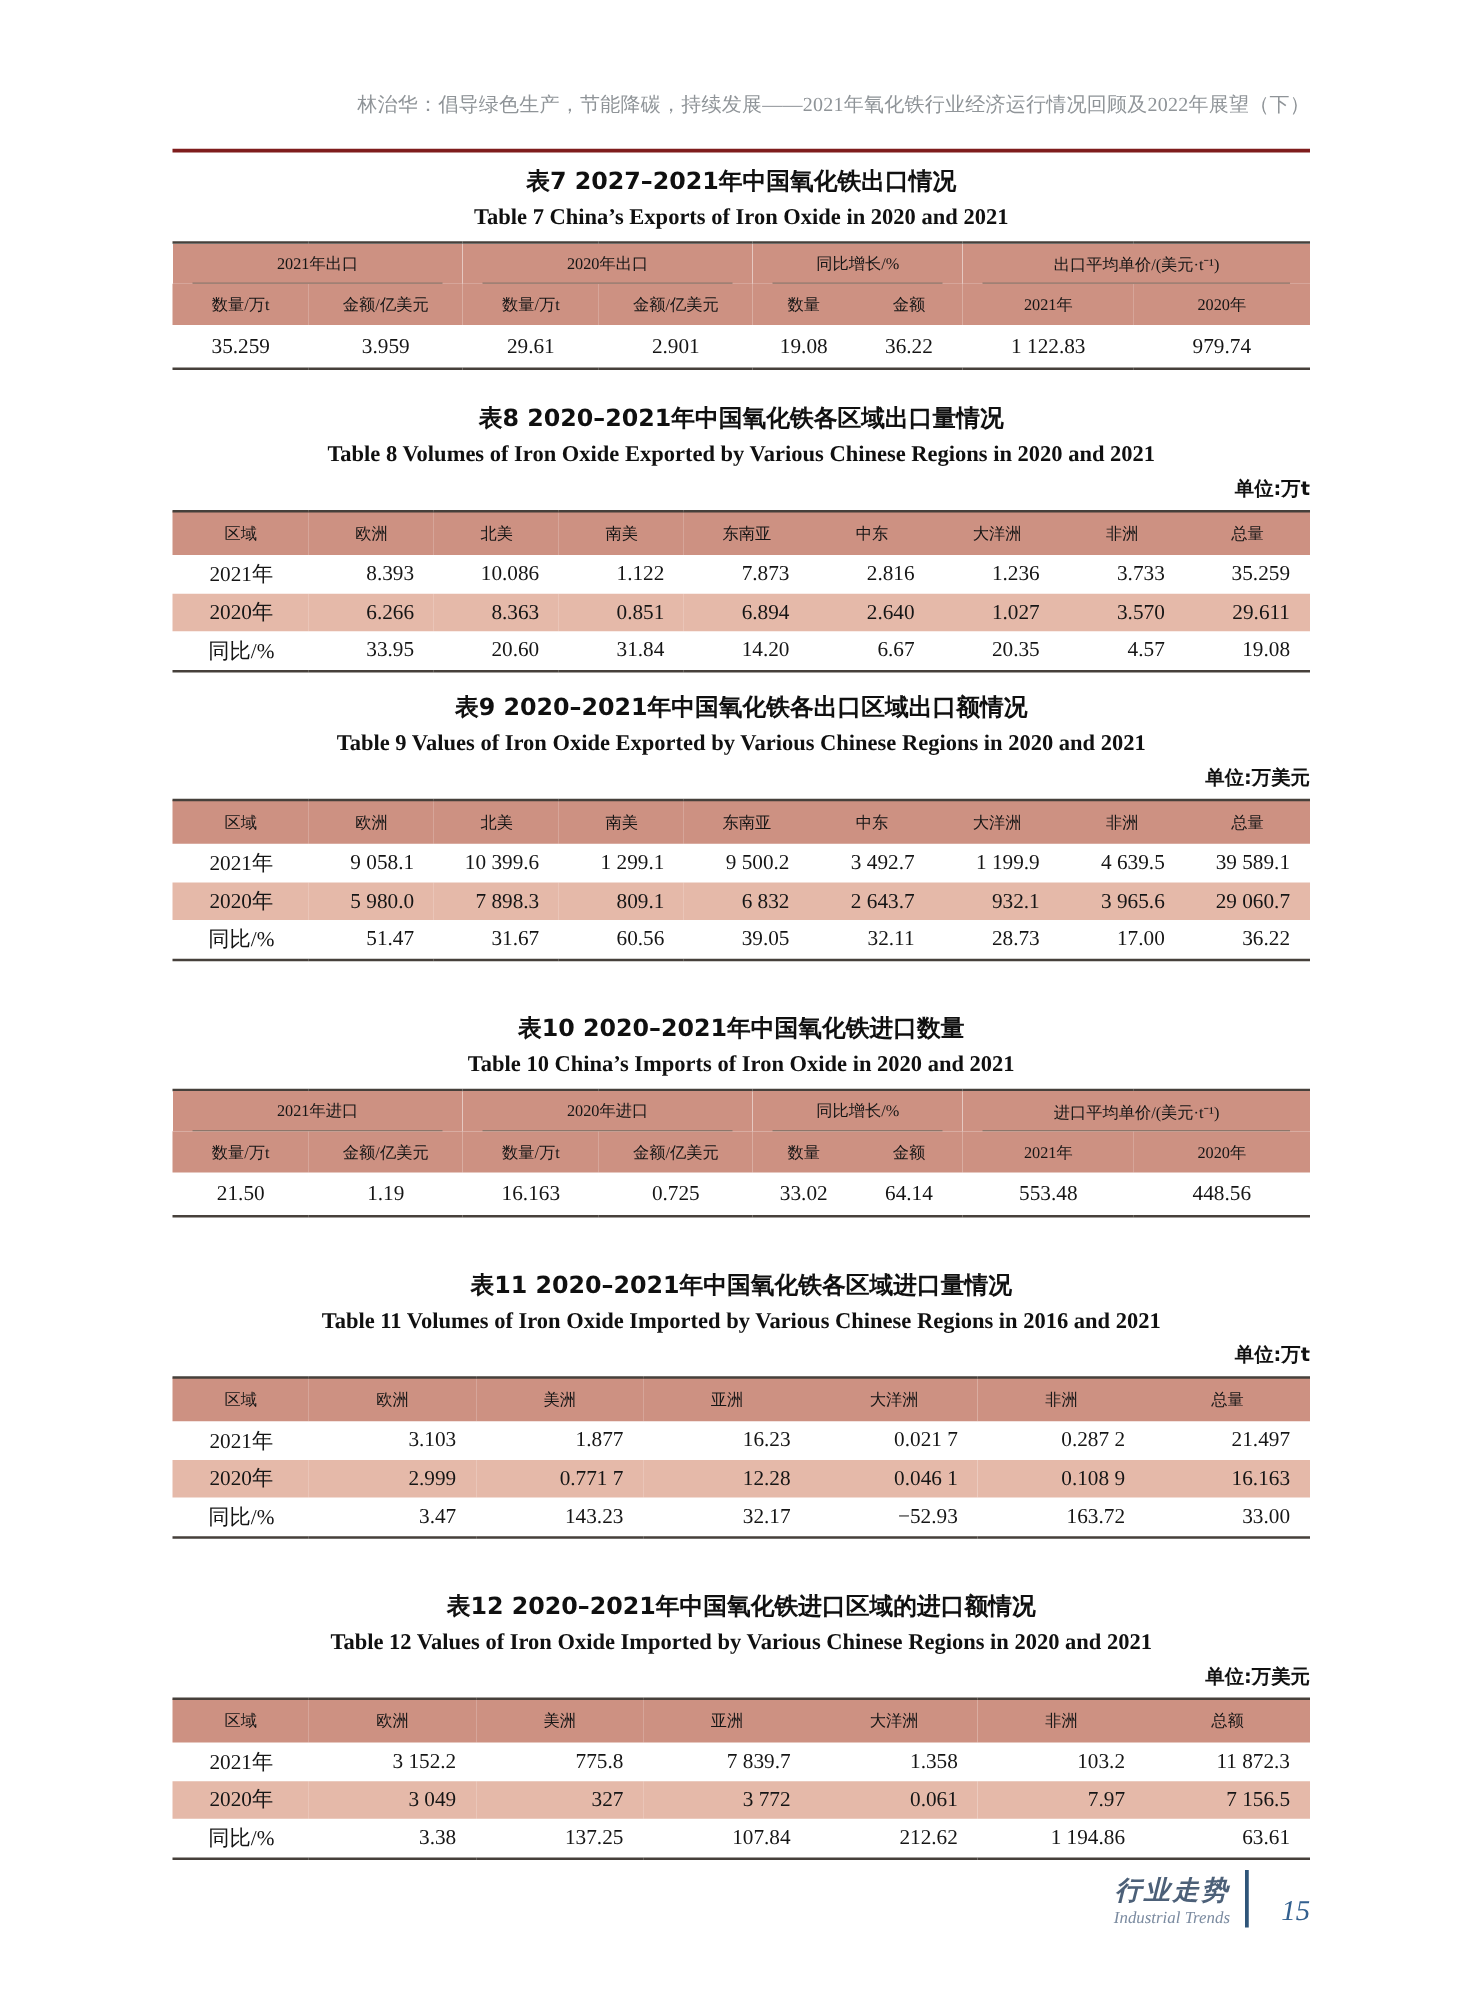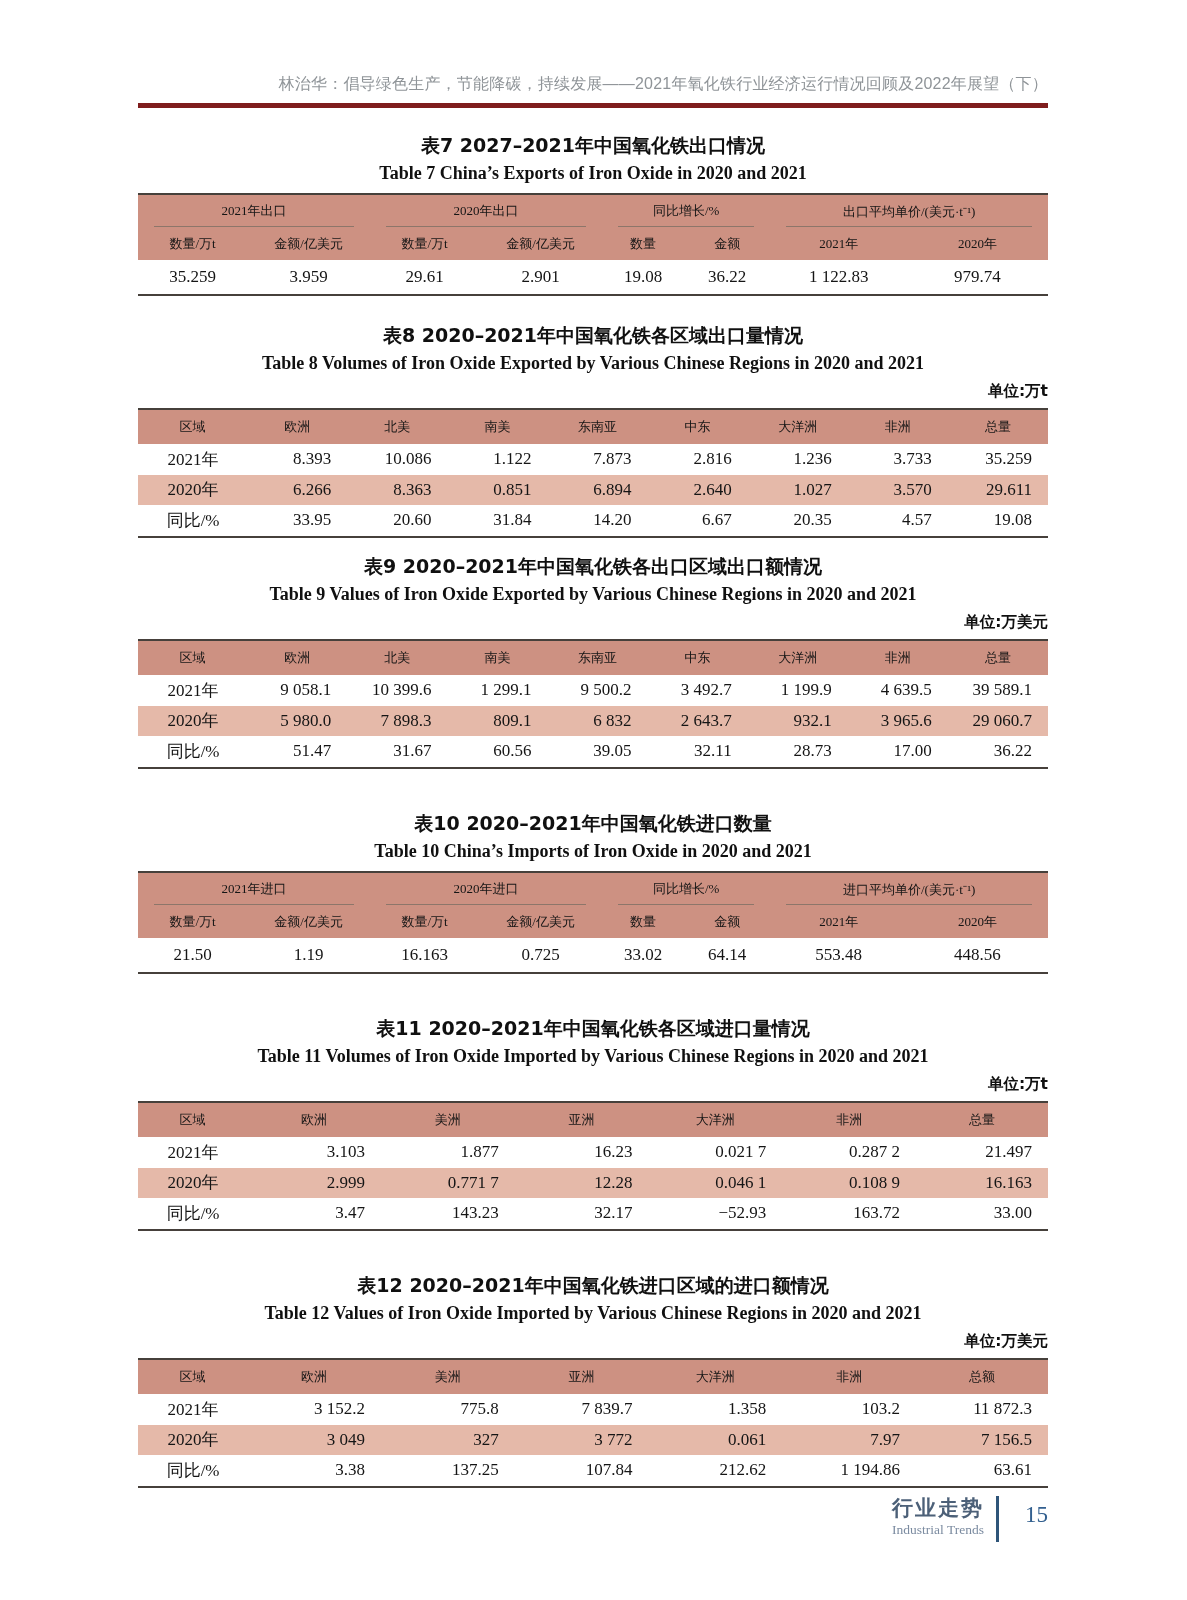--- a/index.html
+++ b/index.html
@@ -2,23 +2,23 @@
 <html style="--hdr: #cd9182; --alt: #e5b9a9; --run-color: #8f9498; --footer-text: #4c6078; --footer-accent: #2f5579; --page-num: #33608f;"><head>
 <meta charset="utf-8">
 <style>
   html, body { margin:0; padding:0; background:#ffffff; }
   .page {
     position:relative; width:1187px; height:1600px; background:#ffffff;
     overflow:hidden; font-family:"Liberation Serif", serif; color:#151515;
   }
   .running-head {
     position:absolute; left:138px; top:74px; width:910px;
-    text-align:right; font-family:Liberation Sans, sans-serif;
+    text-align:right; font-family:Liberation Serif, serif;
     font-size:16px; letter-spacing:0.2px; color:var(--run-color,#8f9498);
-    padding-bottom:8px; border-bottom:5px solid #7f1d1d; white-space:nowrap;
+    padding-bottom:24px; border-bottom:3px solid #7f1d1d; white-space:nowrap;
   }
   .sec { position:absolute; left:138px; width:910px; }
   .zh {
     margin:0; text-align:center; font-family:"DejaVu Sans", sans-serif;
     font-size:19px; font-weight:bold; color:#101010; line-height:26px;
   }
   .en {
     margin:3px 0 0 0; text-align:center; font-family:"Liberation Serif", serif;
     font-size:18px; font-weight:bold; color:#101010; line-height:25px;
   }
@@ -36,21 +36,21 @@
   .grouped thead th.group::after {
     content:""; position:absolute; left:16px; right:16px; bottom:0; height:1px;
     background:#8d766a;
   }
   .grouped thead th.sub { height:31px; }
   .grouped tbody td { height:32px; text-align:center; font-size:17px; }
   .region thead th { height:32px; }
   .region tbody td { height:28.5px; font-size:17px; text-align:right; padding-right:16px; }
   .region tbody td.rowlabel { text-align:center; padding-right:0; }
   tbody tr.alt td { background:var(--alt,#e5b9a9); }
-  .footer { position:absolute; top:1496px; right:139px; display:flex; align-items:flex-start; }
+  .footer { position:absolute; top:1496px; right:139px; display:flex; align-items:flex-end;font-style:italic; }
   .footer-labels { text-align:right; }
   .footer-zh {
     font-family:"DejaVu Sans", sans-serif; font-weight:bold; font-size:21px;
     color:var(--footer-text,#4c6078); letter-spacing:2px; line-height:25px; white-space:nowrap;
   }
   .footer-en {
     font-family:"Liberation Serif", serif; font-size:13.5px;
     color:#7b8ba0; line-height:17px; white-space:nowrap;
   }
   .footer-bar { width:3px; height:46px; background:var(--footer-accent,#2f5579); margin:0 10px 0 12px; }
@@ -286,21 +286,21 @@
             <td>64.14</td>
             <td>553.48</td>
             <td>448.56</td>
           </tr>
         </tbody>
       </table>
   </section>
 
   <section class="sec" style="top:1015px">
     <h3 class="zh">表11  2020–2021年中国氧化铁各区域进口量情况</h3>
-    <h4 class="en">Table 11  Volumes of Iron Oxide Imported by Various Chinese Regions in 2020 and 2021</h4>
+    <h4 class="en">Table 11  Volumes of Iron Oxide Imported by Various Chinese Regions in 2016 and 2021</h4>
     <div class="unit">单位:万t</div>
     <table class="region">
         <colgroup>
           <col style="width: 12%;">
           <col style="width: 14.7%;">
           <col style="width: 14.7%;">
           <col style="width: 14.7%;">
           <col style="width: 14.7%;">
           <col style="width: 14.7%;">
           <col style="width: 14.5%;">

